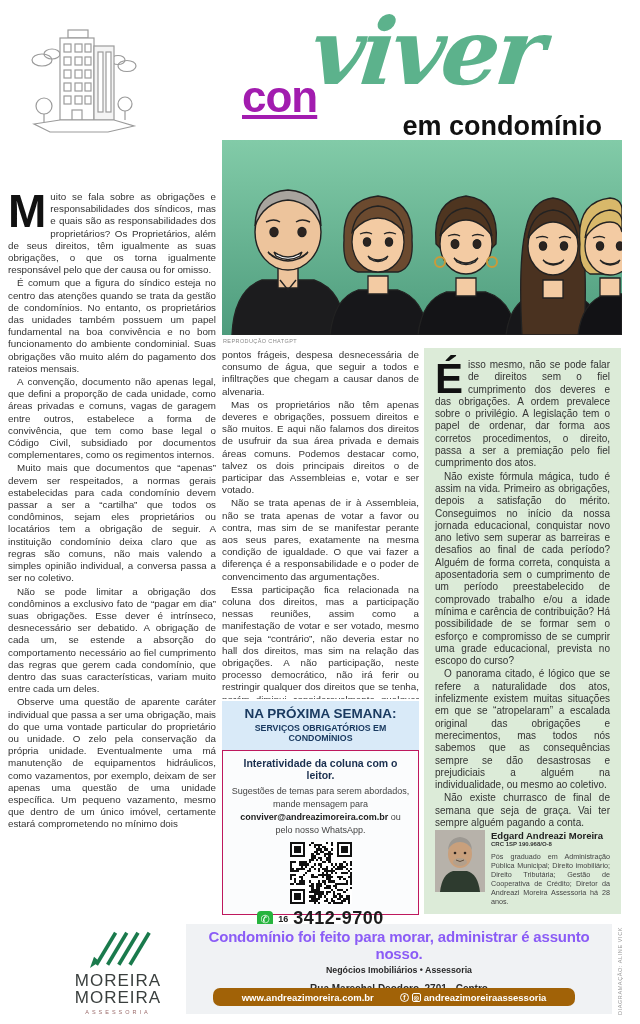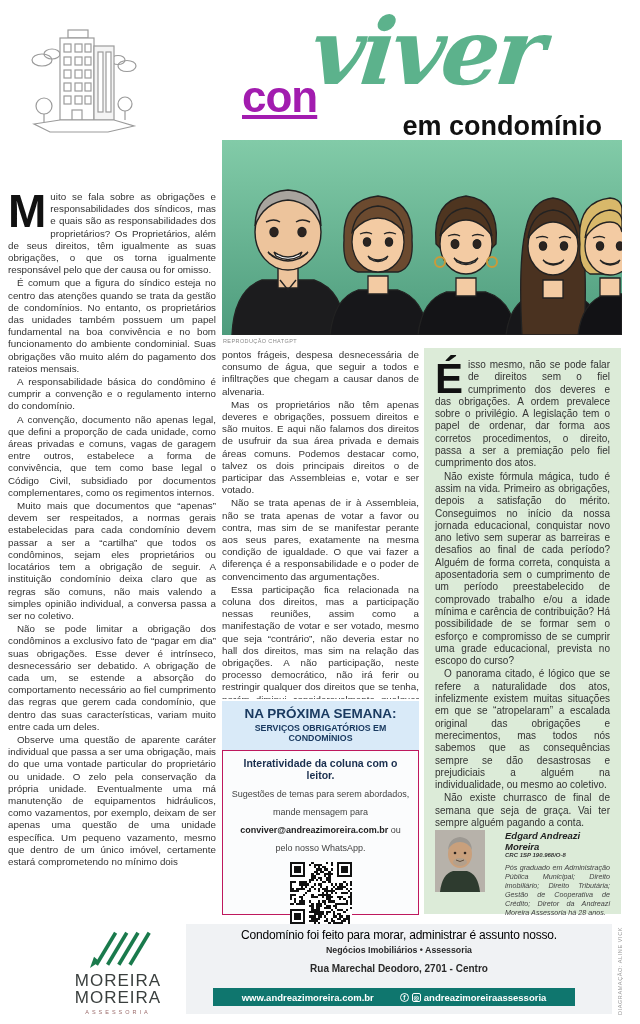--- a/index.html
+++ b/index.html
@@ -29,48 +29,48 @@
   .photo-credit { position:absolute; left:223px; top:338px; font-size:5.5px; color:#8a8a8a; letter-spacing:.4px; }
 
   
   .next-week { position:absolute; left:222px; top:701px; width:197px; height:53px; background:#d9eaf8; text-align:center; padding-top:5px; }
   .nw-title { font-size:13.5px; font-weight:bold; color:#1a3a60; }
   .nw-sub { font-size:8.8px; font-weight:bold; color:#1a3a60; margin-top:2px; }
 
   
   .interact { position:absolute; left:222px; top:750px; width:197px; height:165px; background:#fbfcfd; border:1px solid #be185d; text-align:center; padding:6px 8px; }
   .it-title { font-size:10.5px; font-weight:bold; color:#1a2f4f; margin-bottom:4px; }
-  .it-text { font-size:9px; color:#444; line-height:18px; }
+  .it-text { font-size:9px; color:#444; line-height:13px; }
   .it-text b { color:#222; }
   .qr { width:62px; height:62px; margin:5px auto 4px; }
   .qr svg { width:62px; height:62px; display:block; }
   .phone-row { display:flex; align-items:center; justify-content:center; gap:5px; }
   .wa-icon { width:16px; height:16px; background:#27b43e; border-radius:4px; color:#fff; font-size:11px; line-height:16px; text-align:center; }
   .ddd { font-size:9px; font-weight:bold; color:#222; }
   .phone { font-size:18px; font-weight:bold; color:#1c1c1c; letter-spacing:.5px; }
 
   
   .opinion { position:absolute; left:424px; top:348px; width:197px; height:566px; background:#dcebd8; padding:11px 11px 9px; display:flex; flex-direction:column; }
   .opinion .col2 { text-align:justify; font-size:10px; line-height:12.3px; color:#333; }
   .opinion .col2 p { margin-bottom:1px; }
   .opinion .col2 p.ind { text-indent:9px; }
   .dropcap2 { float:left; font-size:42px; line-height:33px; font-weight:bold; color:#111; margin:3px 5px 0 0; }
-  .author { margin-top:auto; display:flex; gap:20px;font-style:italic; }
+  .author { margin-top:auto; display:flex; gap:6px; }
   .author-photo { width:50px; height:62px; flex:0 0 auto; }
   .author-photo svg { width:50px; height:62px; display:block; }
   .a-name { font-size:9.5px; font-weight:bold; color:#222; }
   .a-crc { font-size:6px; font-weight:bold; color:#333; margin-bottom:5px; }
   .a-bio { font-size:7.2px; line-height:9px; color:#444; text-align:justify; }
 
   
   .footer-panel { position:absolute; left:186px; top:924px; width:426px; height:90px; background:#f0f2f4; text-align:center; padding-top:4px; }
-  .f-headline { font-size:12px; font-weight:normal; color:#000000; letter-spacing:-.2px; }
+  .f-headline { font-size:15px; font-weight:bold; color:#8b5cf6; letter-spacing:-.2px; }
   .f-serv { font-size:8.8px; font-weight:bold; color:#2a2a2a; line-height:11.5px; margin-top:3px; }
   .f-addr { font-size:10px; font-weight:bold; color:#2a2a2a; margin-top:6px; }
-  .green-bar { position:absolute; left:27px; top:64px; width:362px; height:18px; background:#0f766e; color:#fff; display:flex; align-items:center; justify-content:center; gap:26px; }
+  .green-bar { position:absolute; left:27px; top:64px; width:362px; height:18px; background:#a16207; color:#fff; display:flex; align-items:center; justify-content:center; gap:26px;border-radius:7px; }
   .gb-item { font-size:9.5px; font-weight:bold; display:flex; align-items:center; gap:3px; }
   .soc { width:9px; height:9px; border:1px solid #fff; border-radius:50%; font-size:6.5px; line-height:8px; text-align:center; font-weight:bold; }
   .soc.sq { border-radius:2px; }
   .footer-logo { position:absolute; left:52px; top:928px; width:132px; height:92px; text-align:center; }
   .fl-name { font-size:17px; color:#3a3f3e; letter-spacing:1px; line-height:17px; font-weight:normal; }
   .fl-sub { font-size:5.5px; color:#9a6a6a; letter-spacing:3px; margin-top:3px; }
   .vert-credit { position:absolute; left:617px; top:905px; font-size:5.5px; color:#9a9a9a; letter-spacing:.6px; writing-mode:vertical-rl; transform:rotate(180deg); height:110px; }
 </style>
 </head>
 <body>
@@ -117,21 +117,20 @@
   <div class="masthead">
     <span class="mh-con">con</span>
     <span class="mh-viver">viver</span>
     <span class="mh-tag">em condomínio</span>
   </div>
 
 
   <div class="col col-left">
     <p><span class="dropcap">M</span><span>uito se fala sobre as obrigações e responsabilidades dos síndicos, mas e quais são as responsabilidades dos proprietários? Os Proprietários, além de seus direitos, têm igualmente as suas obrigações, o que os torna igualmente responsável pelo que der causa ou for omisso.</span></p>
     <p class="ind">É comum que a figura do síndico esteja no centro das atenções quando se trata da gestão de condomínios. No entanto, os proprietários das unidades também possuem um papel fundamental na boa convivência e no bom funcionamento do ambiente condominial. Suas obrigações vão muito além do pagamento dos rateios mensais.</p>
-    <p class="ind">A responsabilidade básica do condômino é cumprir a convenção e o regulamento interno do condomínio.</p>
     <p class="ind">A convenção, documento não apenas legal, que defini a proporção de cada unidade, como áreas privadas e comuns, vagas de garagem entre outros, estabelece a forma de convivência, que tem como base legal o Código Civil, subsidiado por documentos complementares, como os regimentos internos.</p>
     <p class="ind">Muito mais que documentos que “apenas” devem ser respeitados, a normas gerais estabelecidas para cada condomínio devem passar a ser a “cartilha” que todos os condôminos, sejam eles proprietários ou locatários tem a obrigação de seguir. A instituição condomínio deixa claro que as regras são comuns, não mais valendo a simples opinião individual, a conversa passa a ser no coletivo.</p>
     <p class="ind">Não se pode limitar a obrigação dos condôminos a exclusivo fato de “pagar em dia” suas obrigações. Esse dever é intrínseco, desnecessário ser debatido. A obrigação de cada um, se estende a absorção do comportamento necessário ao fiel cumprimento das regras que gerem cada condomínio, que dentro das suas características, variam muito entre cada um deles.</p>
     <p class="ind">Observe uma questão de aparente caráter individual que passa a ser uma obrigação, mais do que uma vontade particular do proprietário ou unidade. O zelo pela conservação da própria unidade. Eventualmente uma má manutenção de equipamentos hidráulicos, como vazamentos, por exemplo, deixam de ser apenas uma questão de uma unidade específica. Um pequeno vazamento, mesmo que dentro de um único imóvel, certamente estará comprometendo no mínimo dois</p>
   </div>
 
   <div class="photo">
     <svg viewBox="0 0 400 195" preserveAspectRatio="none">
       <defs>
         <linearGradient id="bgq" x1="0" y1="0" x2="0" y2="1">

